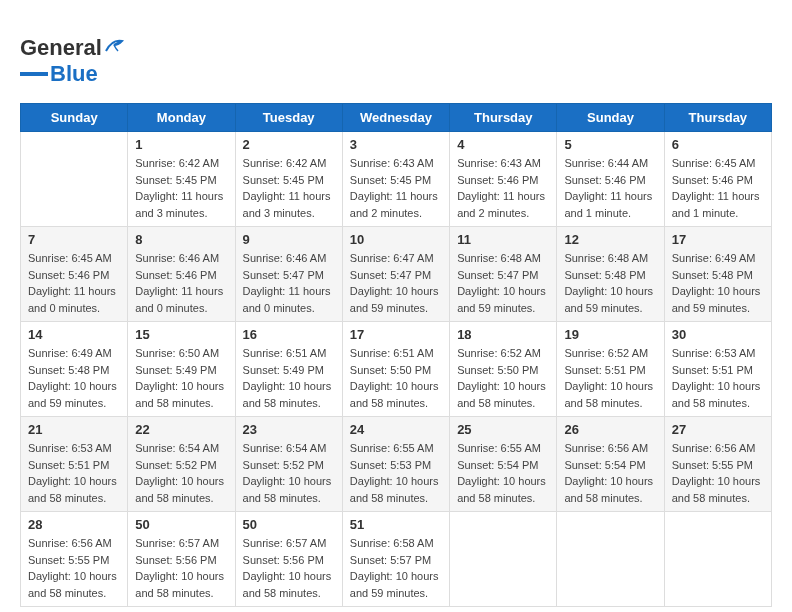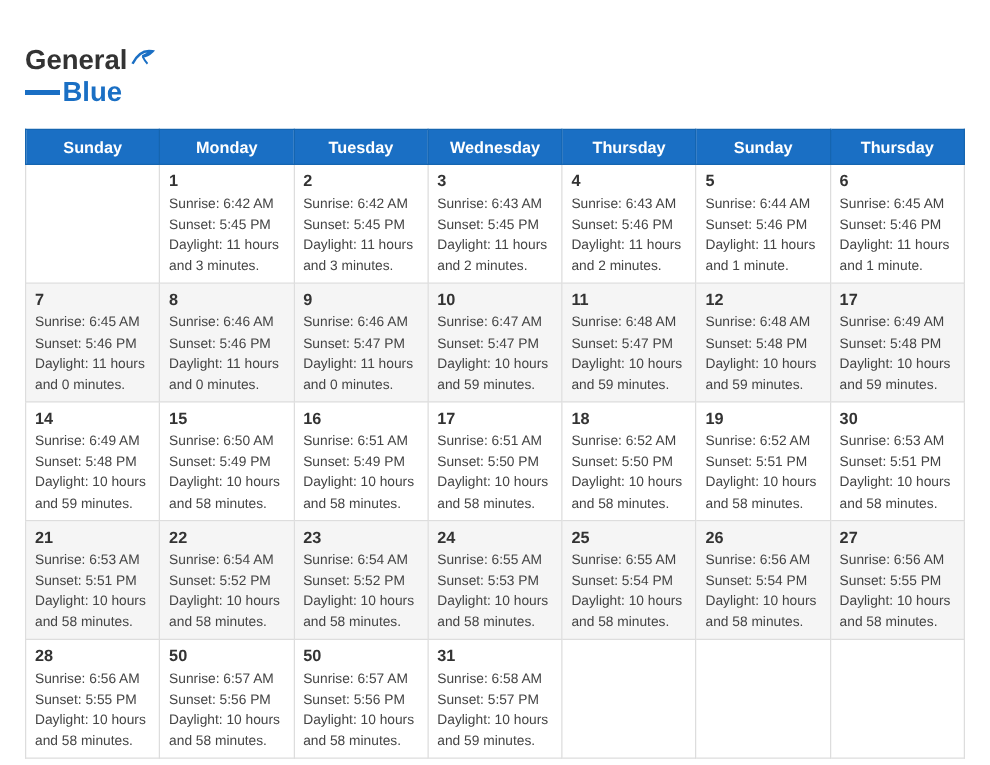--- a/index.html
+++ b/index.html
@@ -243,21 +243,21 @@
         </td>
         <td>
           <span class="day-num">50</span>
           <div class="cell-text">Sunrise: 6:57 AM<br>Sunset: 5:56 PM<br>Daylight: 10 hours<br>and 58 minutes.</div>
         </td>
         <td>
           <span class="day-num">50</span>
           <div class="cell-text">Sunrise: 6:57 AM<br>Sunset: 5:56 PM<br>Daylight: 10 hours<br>and 58 minutes.</div>
         </td>
         <td>
-          <span class="day-num">31</span>
+          <span class="day-num">51</span>
           <div class="cell-text">Sunrise: 6:58 AM<br>Sunset: 5:57 PM<br>Daylight: 10 hours<br>and 59 minutes.</div>
         </td>
         <td class="empty"></td>
         <td class="empty"></td>
         <td class="empty"></td>
       </tr>
     </tbody>
 </table>
 
 </body></html>

